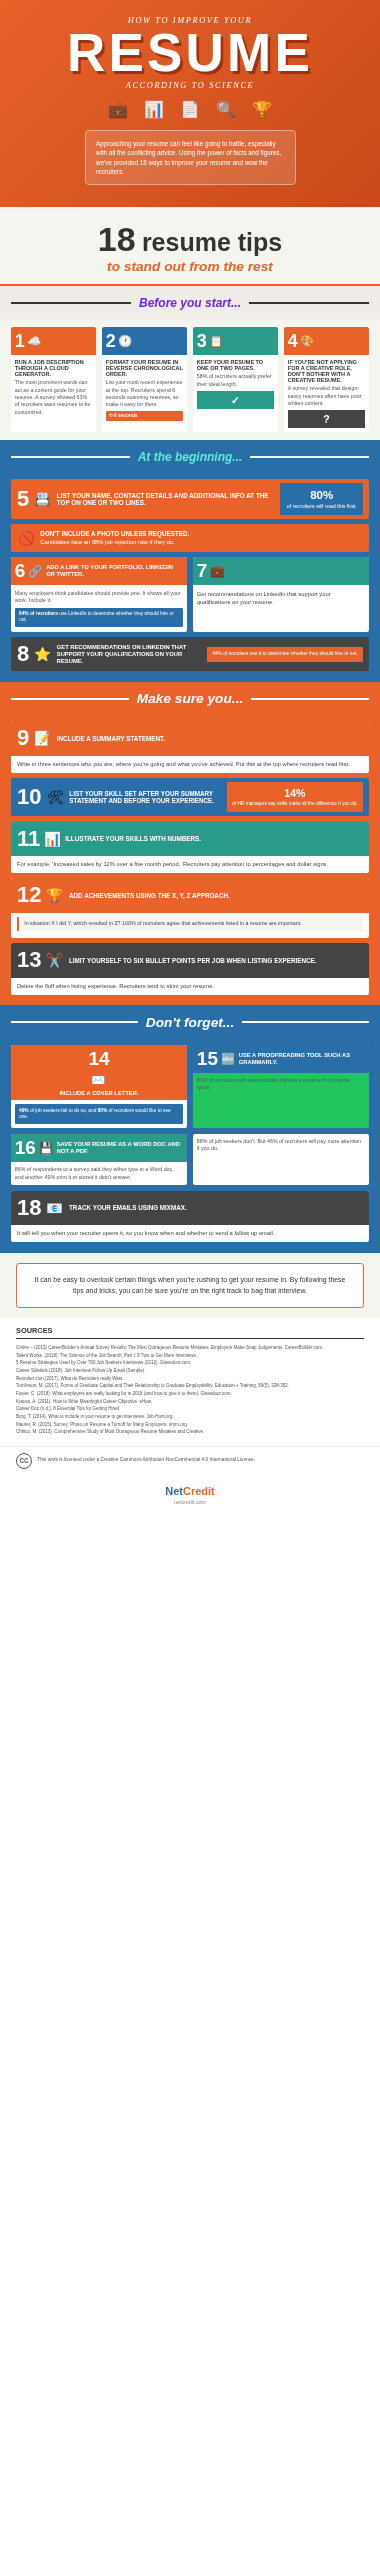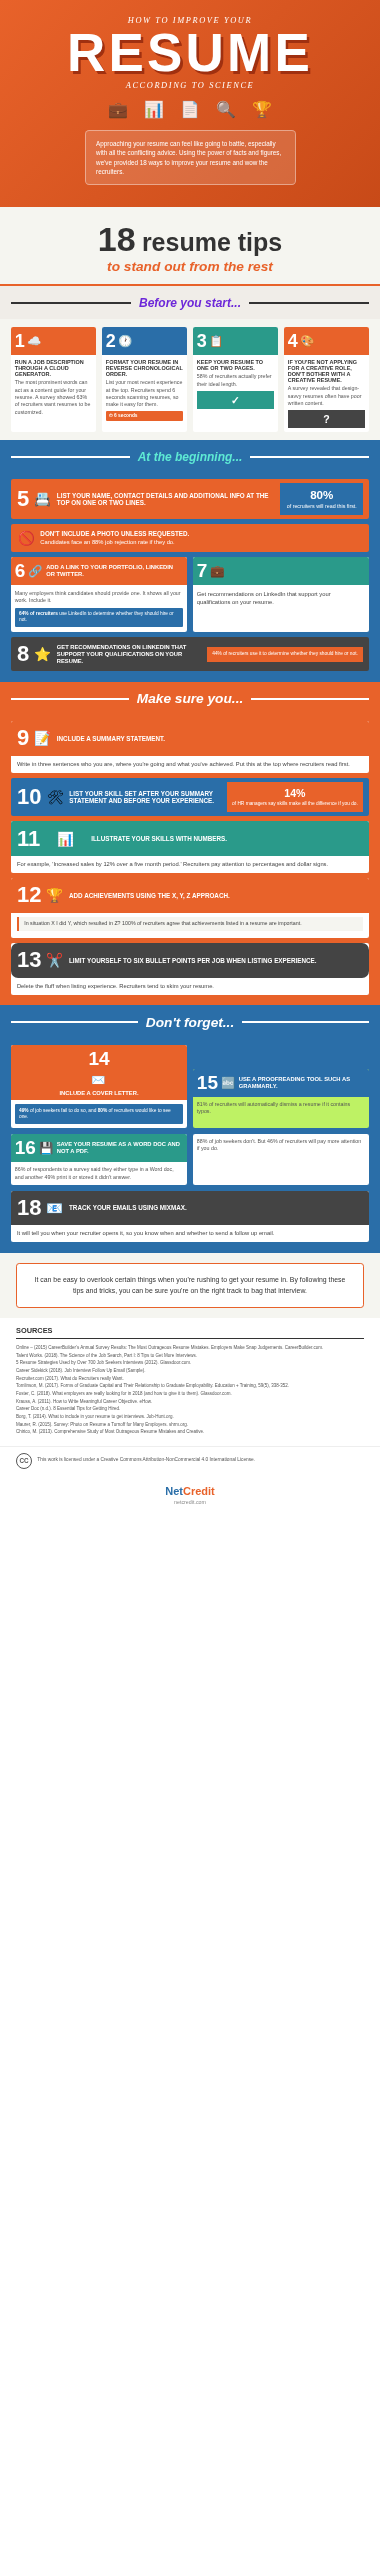--- a/index.html
+++ b/index.html
@@ -244,21 +244,21 @@
           <div style="font-size:6.3px; font-weight:900; color:#fff; text-transform:uppercase;">List your skill set after your summary statement and before your experience.</div>
         </div>
         <div style="background:#e8622a; color:#fff; font-size:4.8px; padding:4.2px 5.3px; min-width:58px; text-align:center; line-height:1.4;">
           <span style="font-size:10.6px; font-weight:900; display:block;">14%</span>
           of HR managers say skills make all the difference if you do.
         </div>
       </div>
     </div>
 
     <div style="background:#fff; border-radius:2.1px; overflow:hidden; margin-bottom:5.3px;">
-      <div style="display:flex; align-items:center; background:#2a9a8a; padding:4.2px 6.3px; gap:17px;">
+      <div style="display:flex; align-items:center; background:#2a9a8a; padding:4.2px 6.3px; gap:4px;">
         <span style="font-size:22px; font-weight:900; color:#fff; font-family:Impact,sans-serif;">11</span>
         <span style="font-size:13.7px;">📊</span>
         <div style="flex:1;">
           <div style="font-size:6.3px; font-weight:900; color:#fff; text-transform:uppercase;">Illustrate your skills with numbers.</div>
         </div>
       </div>
       <div style="padding:4.2px 6.3px;">
         <div style="font-size:5.8px; color:#444; line-height:1.5;">For example, 'Increased sales by 12% over a five month period.' Recruiters pay attention to percentages and dollar signs.</div>
       </div>
     </div>
@@ -272,21 +272,21 @@
         </div>
       </div>
       <div style="padding:4.2px 6.3px;">
         <div style="background:#f5f5f0; border-left:2.1px solid #e8622a; padding:3.2px 5.3px; margin-bottom:3.2px; font-size:5.3px; color:#444; line-height:1.4;">
           In situation X I did Y, which resulted in Z? 100% of recruiters agree that achievements listed in a resume are important.
         </div>
       </div>
     </div>
 
     <div style="background:#fff; border-radius:2.1px; overflow:hidden; margin-bottom:2.6px;">
-      <div style="display:flex; align-items:center; background:#444; padding:4.2px 6.3px; gap:5.3px;border-radius:7px;">
+      <div style="display:flex; align-items:center; background:#444; padding:4.2px 6.3px; gap:5.3px;">
         <span style="font-size:22px; font-weight:900; color:#fff; font-family:Impact,sans-serif;">13</span>
         <span style="font-size:13.7px;">✂️</span>
         <div style="flex:1;">
           <div style="font-size:6.3px; font-weight:900; color:#fff; text-transform:uppercase;">Limit yourself to six bullet points per job when listing experience.</div>
         </div>
       </div>
       <div style="padding:4.2px 6.3px;">
         <div style="font-size:5.8px; color:#444; line-height:1.5;">Delete the fluff when listing experience. Recruiters tend to skim your resume.</div>
       </div>
     </div>
@@ -311,21 +311,21 @@
           <span style="font-size:11.6px;">✉️</span>
           <div style="font-size:5.8px; font-weight:900; color:#fff; text-transform:uppercase; line-height:1.2;">Include a cover letter.</div>
         </div>
         <div style="padding:4.2px;">
           <div style="background:#2a6ea8; color:#fff; font-size:4.8px; padding:3.2px 4.2px; border-radius:1.1px; line-height:1.4;">
             <strong>49%</strong> of job seekers fail to do so, and <strong>80%</strong> of recruiters would like to see one.
           </div>
         </div>
       </div>
 
-      <div style="background:#bef264; border-radius:2.1px; overflow:hidden;margin-top:24px;">
+      <div style="background:#22c55e; border-radius:2.1px; overflow:hidden;">
         <div style="background:#2a6ea8; display:flex; align-items:center; padding:3.2px 4.2px; gap:3.2px;">
           <span style="font-size:19px; font-weight:900; color:#fff; font-family:Impact,sans-serif;">15</span>
           <span style="font-size:11.6px;">🔤</span>
           <div style="font-size:5.8px; font-weight:900; color:#fff; text-transform:uppercase; line-height:1.2;">Use a proofreading tool such as Grammarly.</div>
         </div>
         <div style="padding:4.2px;">
           <div style="font-size:5.3px; color:#555; line-height:1.4;">81% of recruiters will automatically dismiss a resume if it contains typos.</div>
         </div>
       </div>
 

